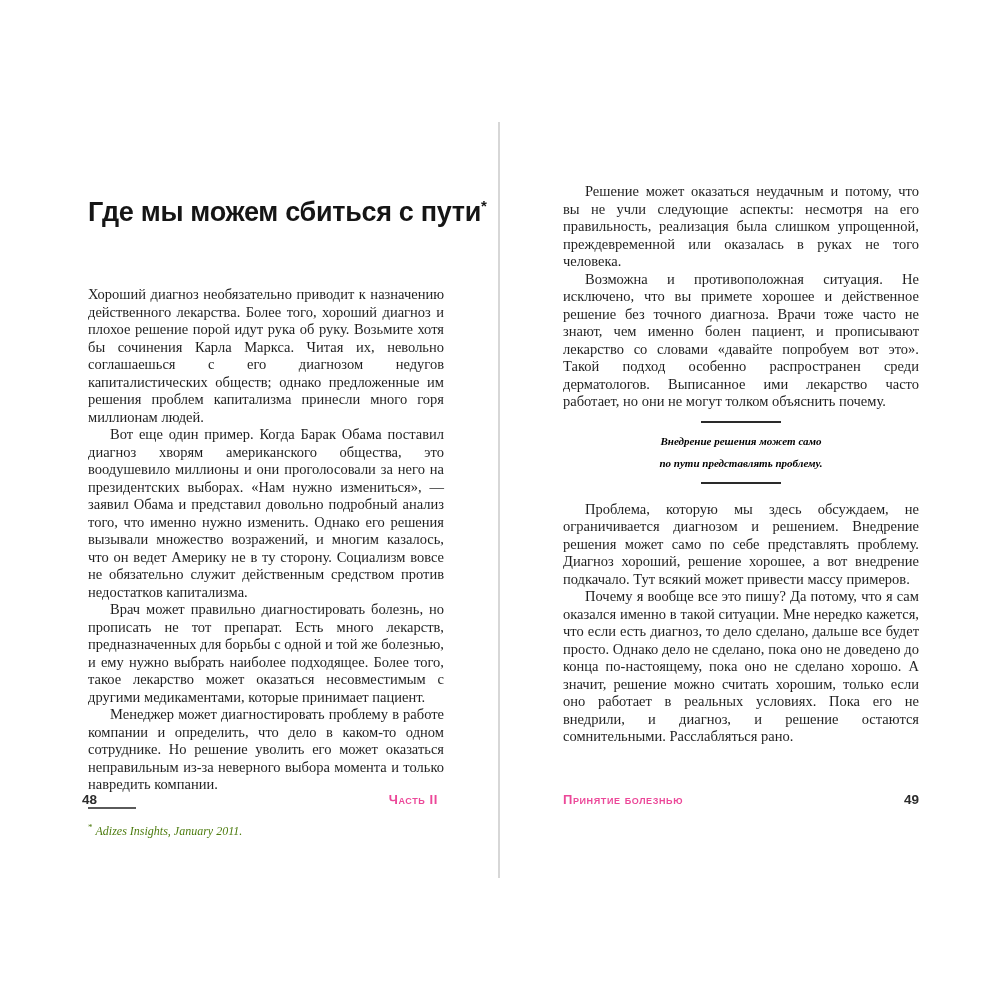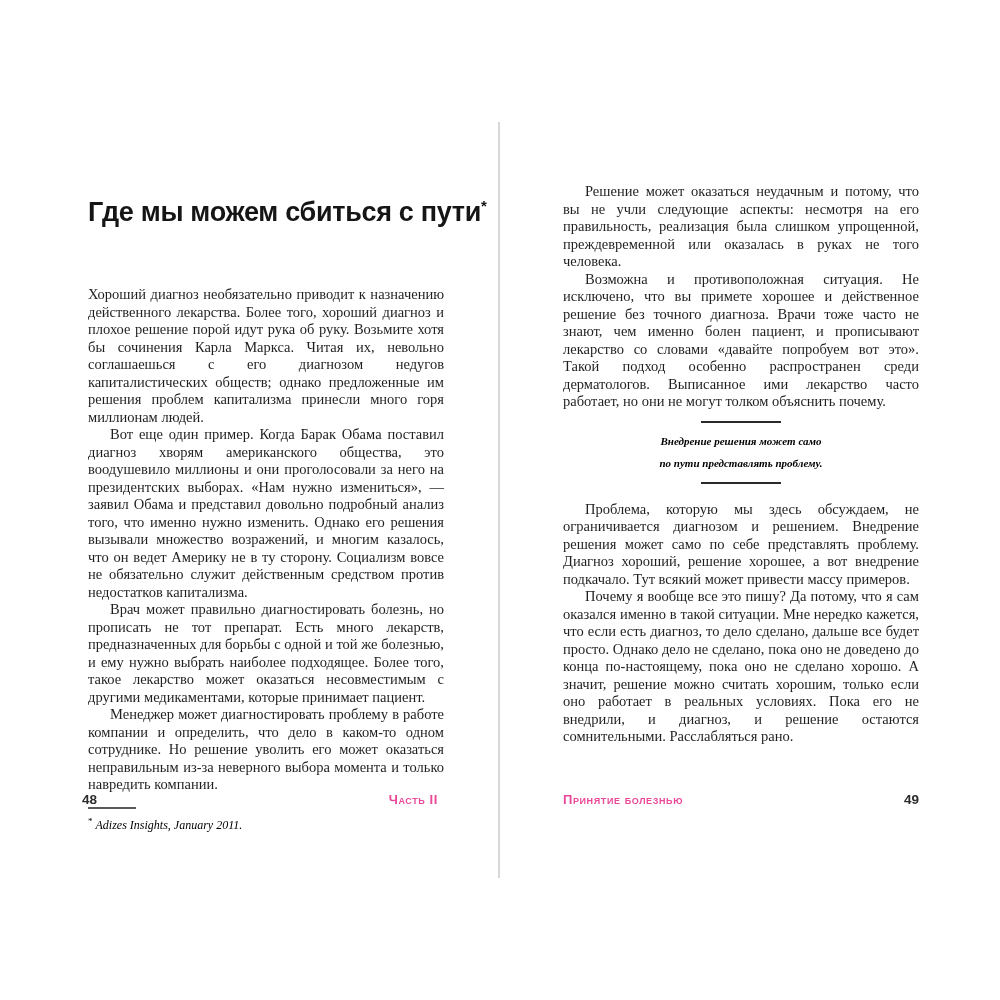--- a/index.html
+++ b/index.html
@@ -52,22 +52,22 @@
 
   .footnote-block { margin-top:13px; }
   .footnote-rule {
     width:48px; height:2px;
     background:#5a5a5a;
     margin-bottom:6px;
   }
   .footnote-text {
     font-style:italic;
     font-size:12px;
-    line-height:13px;
-    color:#000000;
+    line-height:24px;
+    color:#4d7c0f;
   }
   .footnote-text sup {
     font-size:9px;
     font-style:normal;
     margin-right:3px;
   }
 
   .pull-quote-block {
     margin-top:10px;
     margin-bottom:17px;

